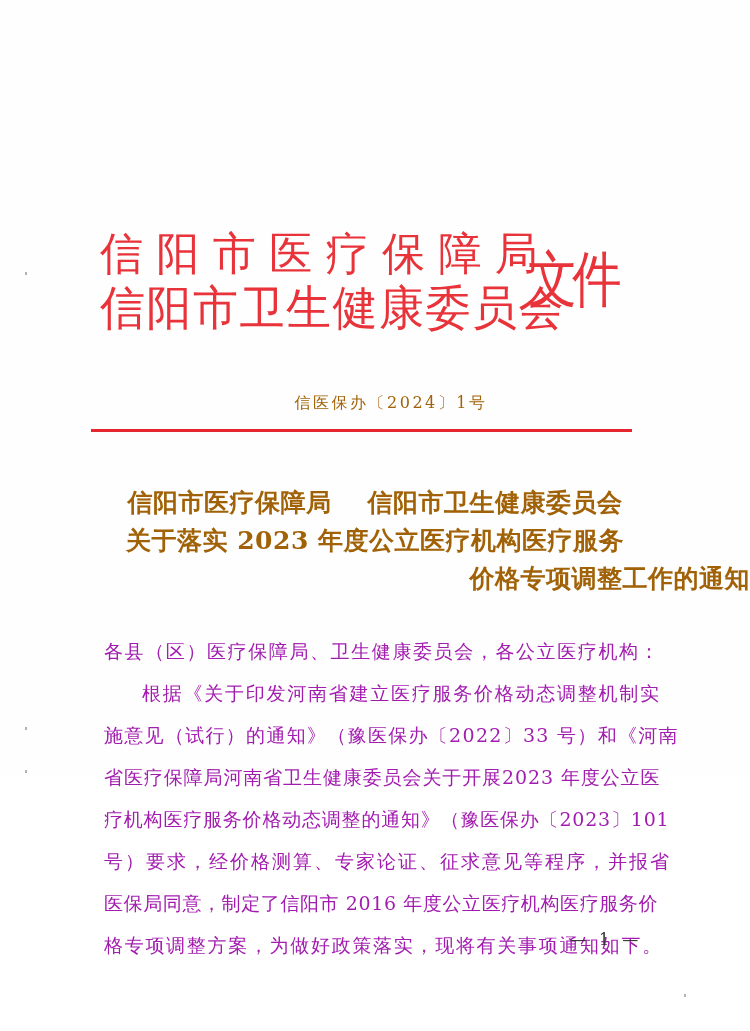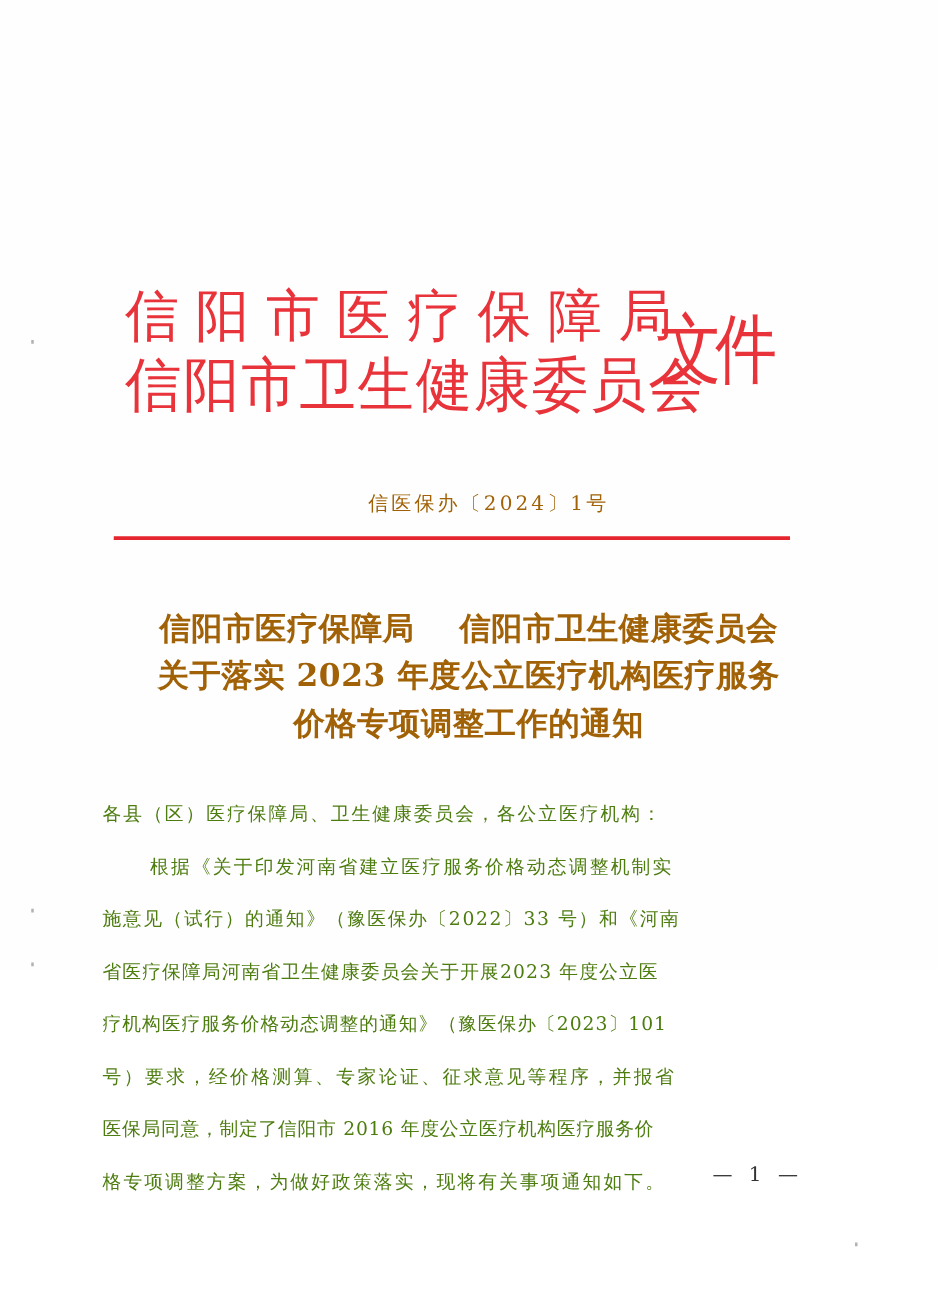--- a/index.html
+++ b/index.html
@@ -83,29 +83,29 @@
       text-align: center;
       font-family: "DejaVu Serif", "Liberation Serif", serif;
       font-weight: bold;
       color: #a16207;
       font-size: 25px;
       line-height: 38px;
       letter-spacing: 0.5px;
     }
     .t1 { top: 484px; }
     .t2 { top: 522px; }
-    .t3 { top: 560px; }
+    .t3 { top: 560px; text-align: right; }
     .title .gap { display: inline-block; width: 36px; }
     .body-text {
       position: absolute;
-      left: 82px;
+      left: 104px;
       width: 544px;
-      font-size: 15px;
+      font-size: 19px;
       line-height: 42px;
-      color: #4d7c0f;
+      color: #a21caf;
       white-space: nowrap;
       letter-spacing: 2.2px;
     }
     .line {
       position: absolute;
       left: 0;
       white-space: nowrap;
     }
     .page-num {
       position: absolute;

